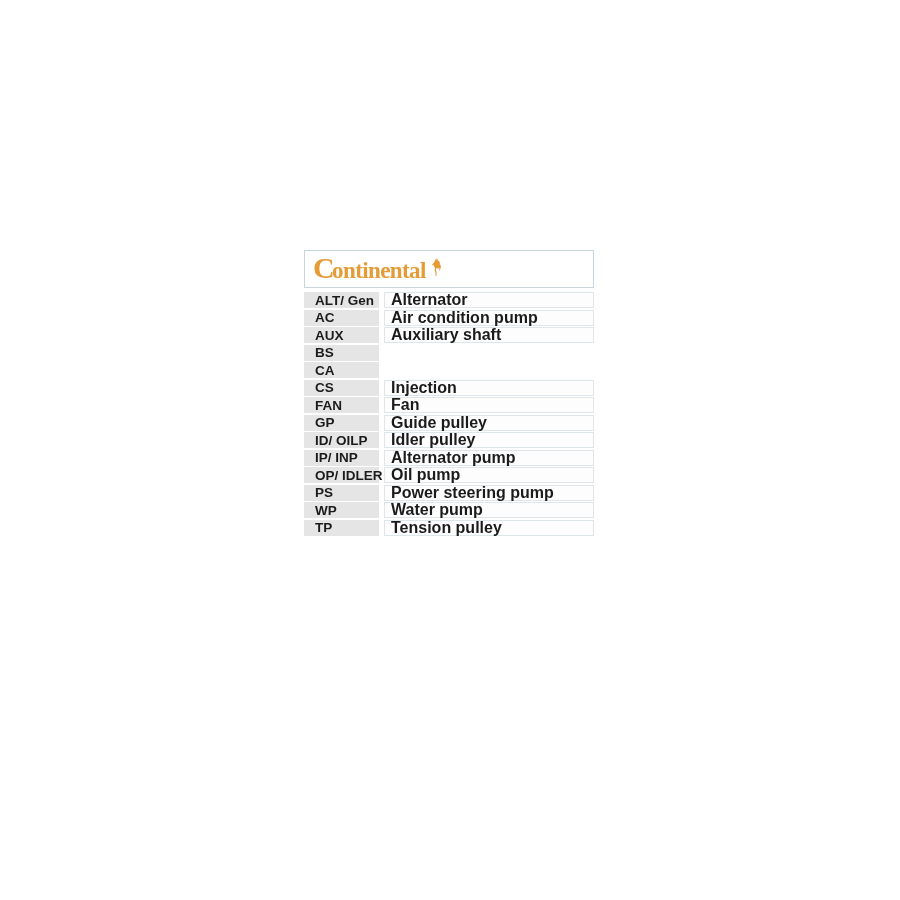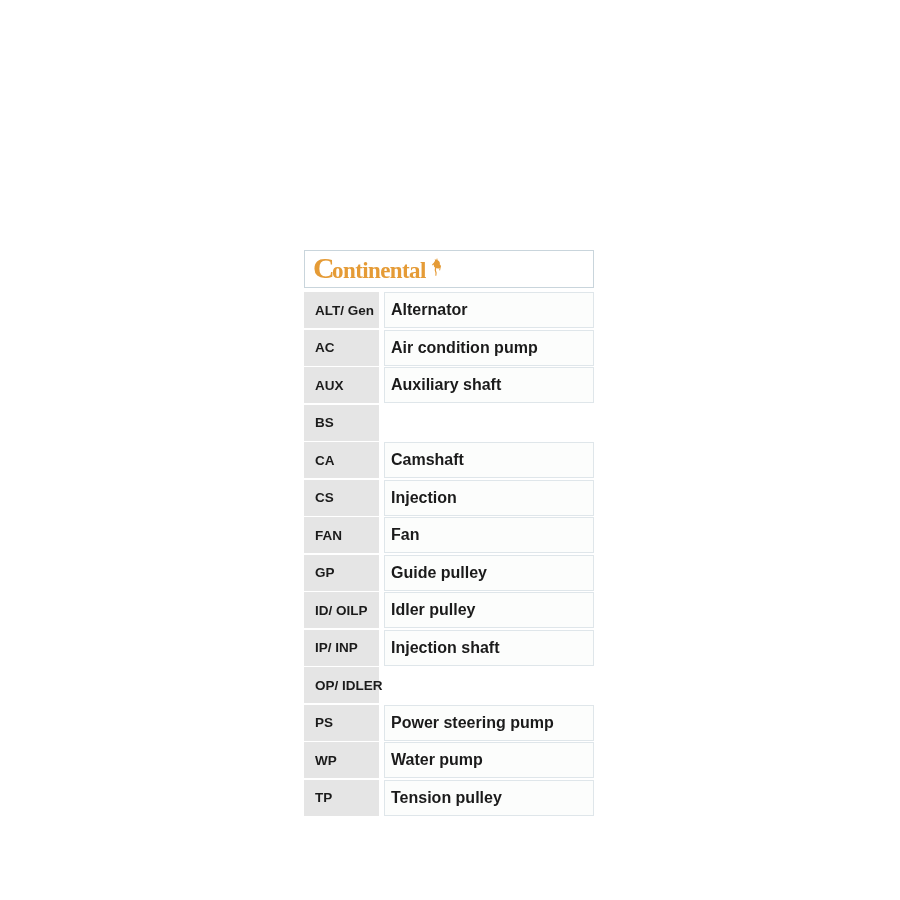--- a/index.html
+++ b/index.html
@@ -52,21 +52,21 @@
     height: 19px;
     margin-left: 3px;
     align-self: flex-start;
     margin-top: 1px;
   }
 
   .rows { width: 100%; }
 
   .row {
     display: flex;
-    height: 36px;
+    height: 16px;
     margin-bottom: 1.5px;
   }
 
   .cell-abbr {
     width: 75px;
     flex: 0 0 75px;
     margin-right: 5px;
     background: var(--abbr-cell-bg, #E5E5E5);
     display: flex;
     align-items: center;
@@ -121,44 +121,44 @@
         </div>
         <div class="row">
           <div class="cell-abbr">AUX</div>
           <div class="cell-label">Auxiliary shaft</div>
         </div>
         <div class="row">
           <div class="cell-abbr">BS</div>
         </div>
         <div class="row">
           <div class="cell-abbr">CA</div>
-          <div class="cell-label">Camshaft</div>
         </div>
         <div class="row">
           <div class="cell-abbr">CS</div>
           <div class="cell-label">Injection</div>
         </div>
         <div class="row">
           <div class="cell-abbr">FAN</div>
           <div class="cell-label">Fan</div>
         </div>
         <div class="row">
           <div class="cell-abbr">GP</div>
           <div class="cell-label">Guide pulley</div>
         </div>
         <div class="row">
           <div class="cell-abbr">ID/ OILP</div>
           <div class="cell-label">Idler pulley</div>
         </div>
         <div class="row">
           <div class="cell-abbr">IP/ INP</div>
-          <div class="cell-label">Injection shaft</div>
+          <div class="cell-label">Alternator pump</div>
         </div>
         <div class="row">
           <div class="cell-abbr">OP/ IDLER</div>
+          <div class="cell-label">Oil pump</div>
         </div>
         <div class="row">
           <div class="cell-abbr">PS</div>
           <div class="cell-label">Power steering pump</div>
         </div>
         <div class="row">
           <div class="cell-abbr">WP</div>
           <div class="cell-label">Water pump</div>
         </div>
         <div class="row">

